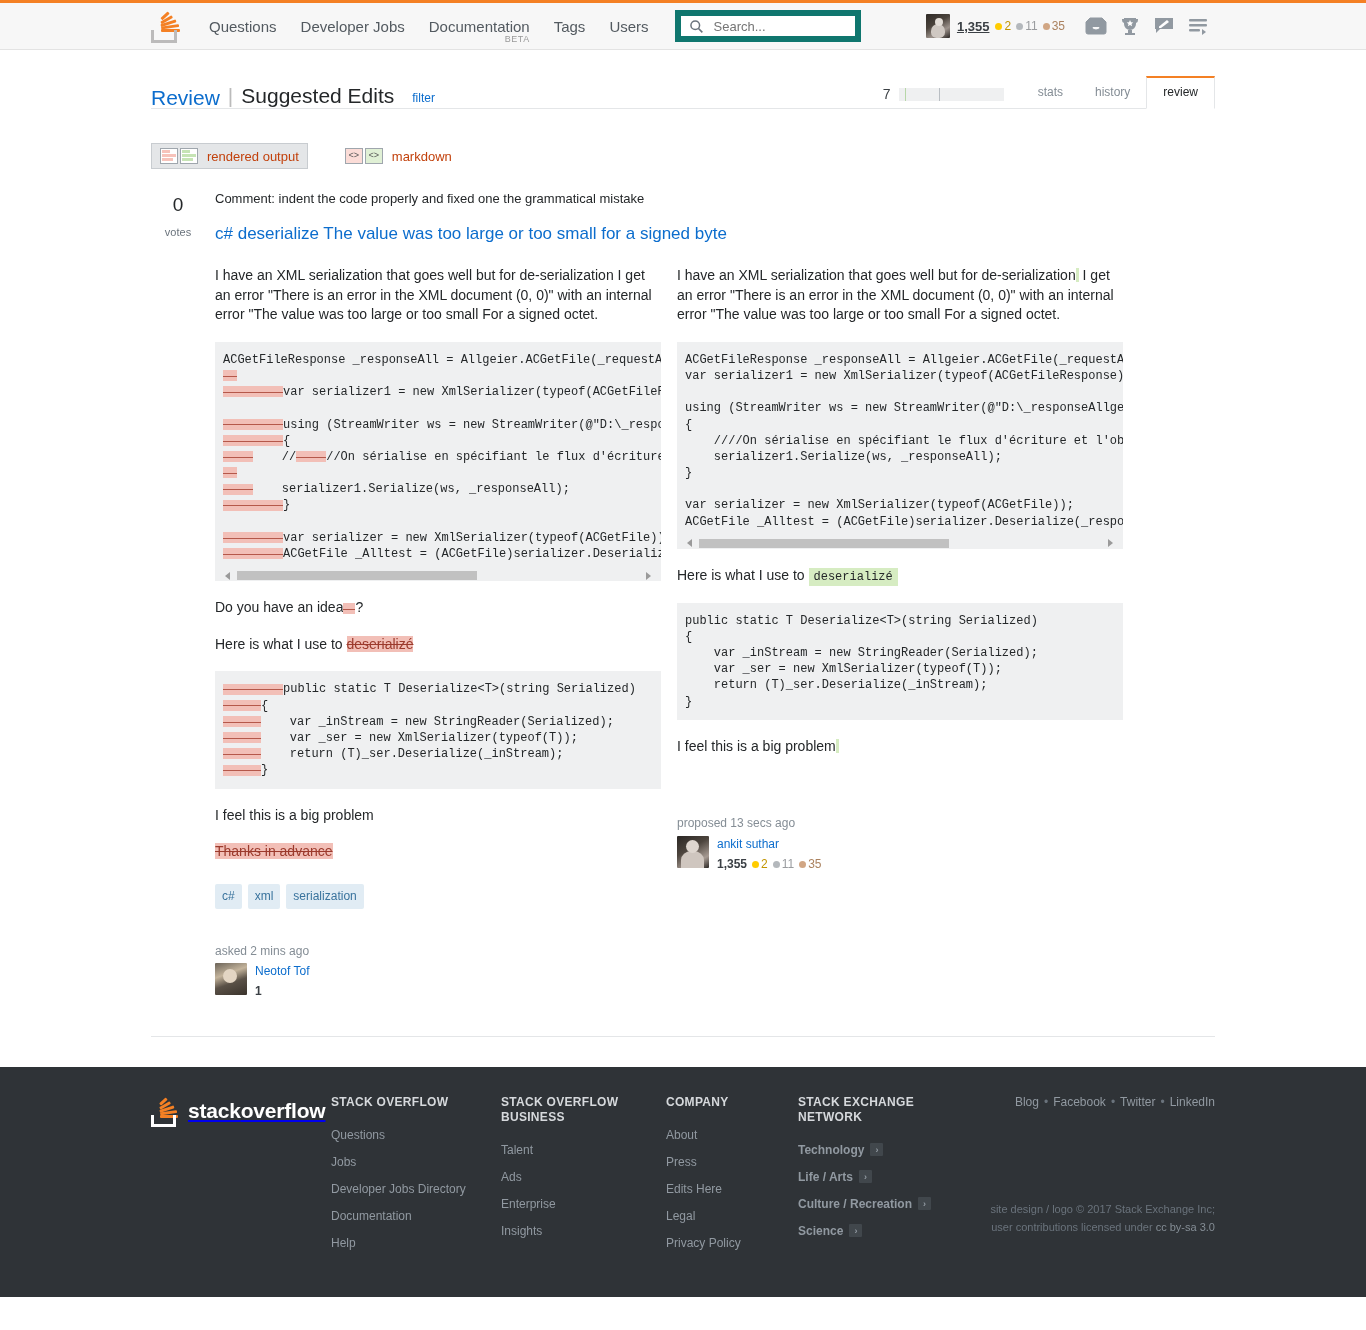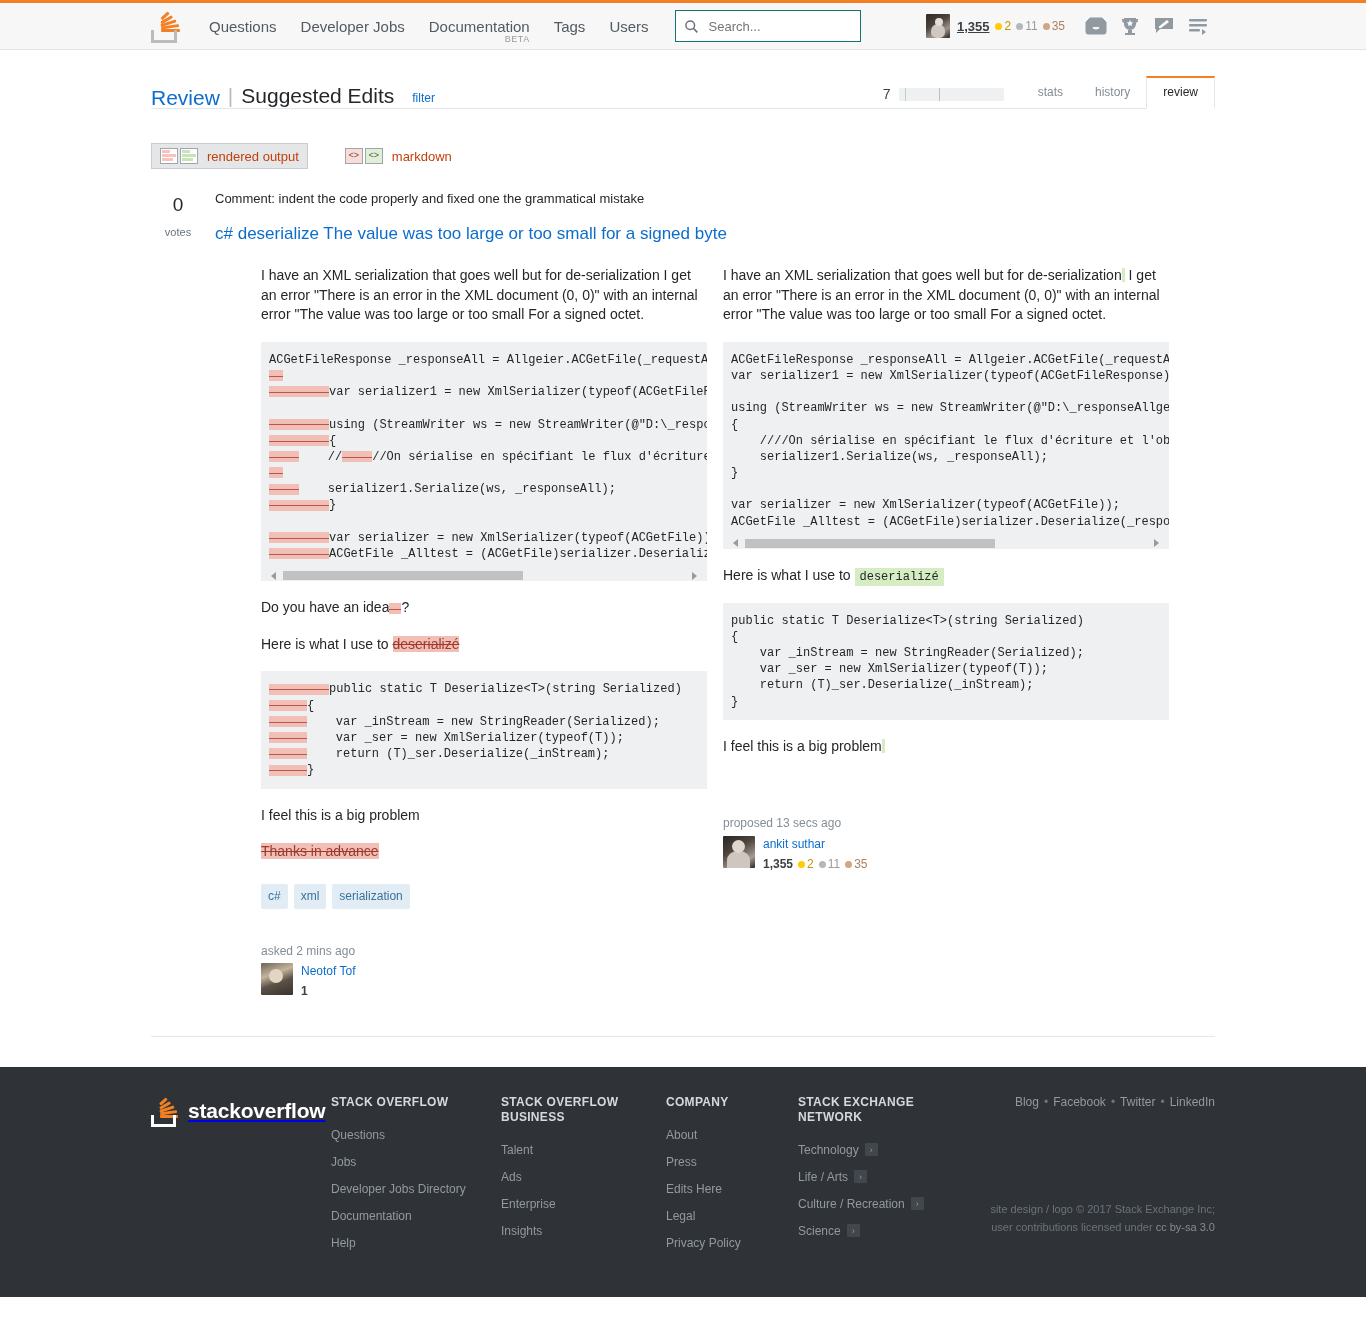--- a/index.html
+++ b/index.html
@@ -43,21 +43,21 @@
   .nav-links a {
     color: #535a60; text-decoration: none; font-size: 15px;
     padding: 0 12px; position: relative; white-space: nowrap;
   }
   .nav-links a .beta {
     position: absolute; right: 12px; top: 16px;
     font-size: 9px; color: #9a9a9a; letter-spacing: .5px;
   }
   .search-box {
     margin-left: 14px; width: 186px; height: 32px;
-    border: 1px solid #0f766e; background: #fff;
+    border: 6px solid #0f766e; background: #fff;
     display: flex; align-items: center; padding: 0 8px;
   }
   .search-box svg { flex: 0 0 auto; }
   .search-box input {
     border: none; outline: none; font-size: 13px;
     color: #6a737c; margin-left: 8px; width: 100%;
     font-family: "Liberation Sans", sans-serif; background: transparent;
   }
   .topbar-right { margin-left: auto; display: flex; align-items: center; gap: 0; }
   .mini-avatar {
@@ -157,21 +157,21 @@
   
   .post { margin-top: 22px; display: flex; }
   .votecell { width: 54px; text-align: center; flex: 0 0 auto; padding-top: 4px; }
   .votecell .num { font-size: 19px; color: #242729; line-height: 1; }
   .votecell .lbl { font-size: 11px; color: #6a737c; margin-top: 12px; }
   .postbody { flex: 1 1 auto; padding-left: 10px; }
   .edit-comment { font-size: 13px; color: #242729; }
   .post-title { margin-top: 18px; font-size: 17px; }
   .post-title a { color: #0c6dcd; text-decoration: none; }
 
-  .diff { display: flex; margin-top: 22px; gap: 16px; justify-content: center; }
+  .diff { display: flex; margin-top: 22px; gap: 16px; }
   .pane { width: 446px; flex: 0 0 auto; font-size: 14px; line-height: 1.4; color: #242729; }
   .pane p { margin: 0 0 17px; }
 
   pre.code {
     background: #eff0f1; margin: 0 0 17px; padding: 10px 8px 0 8px;
     font-family: "Liberation Mono", monospace; font-size: 12px;
     line-height: 1.35; color: #242729; white-space: pre;
     overflow: hidden; position: relative;
   }
   pre.code .inner { overflow: hidden; white-space: pre; }
@@ -241,21 +241,21 @@
   .f-logo-mark .cup { position:absolute; left:0; bottom:0; width:25px; height:12px; border:3px solid #fff; border-top:none; }
   .f-logo-text { font-size: 21px; color: #fff; letter-spacing: -.2px; }
   .f-logo-text b { font-weight: bold; }
   .f-logo-text span { font-weight: bold; }
   .f-col { flex: 0 0 auto; }
   .f-col h5 {
     margin: 0 0 18px; font-size: 12px; color: #d6d9dc;
     text-transform: uppercase; letter-spacing: .3px; font-weight: bold; line-height: 1.25;
   }
   .f-col a { display: block; color: #9199a1; text-decoration: none; font-size: 12px; margin-bottom: 13px; }
-  .f-col .netrow { display: flex; align-items: center; margin-bottom: 13px; }
+  .f-col .netrow { display: flex; align-items: center; margin-bottom: 13px; font-weight: bold; }
   .f-col .netrow a { margin-bottom: 0; }
   .chev {
     display: inline-flex; align-items:center; justify-content:center;
     margin-left: 6px; width: 13px; height: 13px; background: #41474c;
     color: #9199a1; font-size: 9px; border-radius: 1px;
   }
   .f-right { margin-left: auto; text-align: right; width: 250px; }
   .social { font-size: 12px; color: #9199a1; }
   .social a { color: #9199a1; text-decoration: none; }
   .social .sep { color: #6a737c; margin: 0 5px; }

